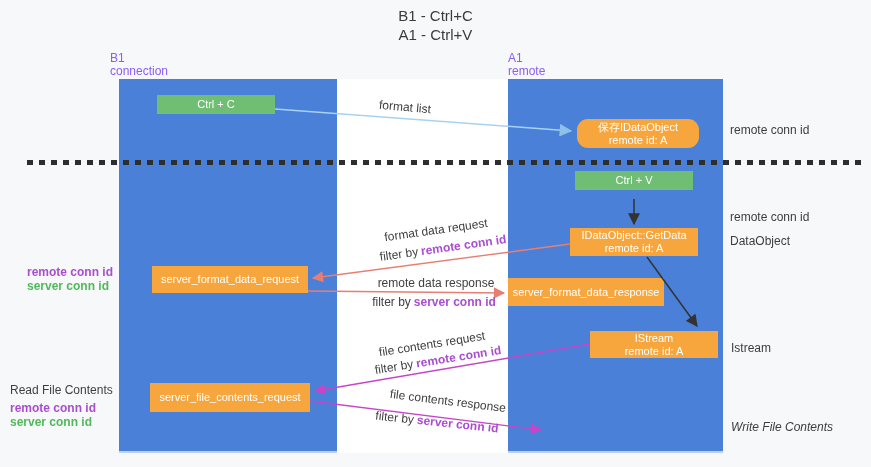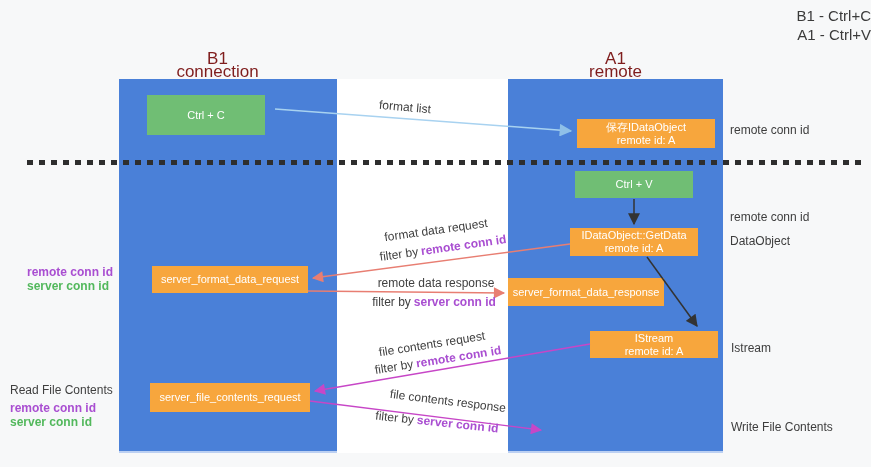--- a/index.html
+++ b/index.html
@@ -13,23 +13,23 @@
     --black-arrow:#333333;
     --purple:#a94ed1;
     --green-text:#52b85c;
     --ink:#3d3d3d;
   }
   *{margin:0;padding:0;box-sizing:border-box;}
   html,body{background:var(--bg);}
   body{font-family:"Liberation Sans","DejaVu Sans",sans-serif;color:var(--ink);}
   .stage{position:relative;width:871px;height:467px;background:var(--bg);overflow:hidden;}
 
-  .title{position:absolute;left:0;top:6px;width:871px;text-align:right;
+  .title{position:absolute;left:0;top:6px;width:871px;text-align:center;
          font-size:15px;line-height:19px;color:#3b3b3b;z-index:6;}
-  .col-header{position:absolute;top:52px;text-align:center;font-size:17px;line-height:13px;color:#7f1d1d;z-index:6;}
+  .col-header{position:absolute;top:52px;text-align:left;font-size:12px;line-height:13px;color:#8b5cf6;z-index:6;}
   .col-header.left{left:110px;width:215px;}
   .col-header.right{left:508px;width:215px;}
 
   .band{position:absolute;left:337px;top:79px;width:171px;height:374px;background:#ffffff;z-index:0;}
   .column{position:absolute;top:79px;height:374px;background:var(--col-blue);
           border-bottom:2px solid #bcd0f2;z-index:1;}
   .column.left{left:119px;width:218px;}
   .column.right{left:508px;width:215px;}
 
   .dashline{position:absolute;left:27px;top:160px;width:839px;height:5px;z-index:4;
@@ -73,30 +73,30 @@
     <div>A1</div>
     <div>remote</div>
   </div>
 
   <div class="band"></div>
   <div class="column left"></div>
   <div class="column right"></div>
 
   <div class="dashline"></div>
 
-  <div class="node green" style="left:147px;top:95px;width:118px;height:40px;">
+  <div class="node green" style="left:157px;top:95px;width:118px;height:19px;">
     <div>Ctrl + C</div>
   </div>
 
-  <div class="node orange" style="left:577px;top:119px;width:138px;height:29px;">
+  <div class="node orange" style="left:577px;top:119px;width:122px;height:29px;border-radius:11px;">
     <div>保存IDataObject</div>
     <div>remote id: A</div>
   </div>
 
-  <div class="node green" style="left:575px;top:171px;width:118px;height:27px;text-align:right;">
+  <div class="node green" style="left:575px;top:171px;width:118px;height:19px;text-align:right;">
     <div>Ctrl + V</div>
   </div>
 
   <div class="node orange" style="left:570px;top:228px;width:128px;height:28px;">
     <div>IDataObject::GetData</div>
     <div>remote id: A</div>
   </div>
 
   <div class="node orange" style="left:152px;top:266px;width:156px;height:27px;">
     <div>server_format_data_request</div>
@@ -170,15 +170,15 @@
   <div class="side side-left-b">
     <span class="dark">Read File Contents</span>
     <div class="purple">remote conn id</div>
     <div class="greent">server conn id</div>
   </div>
 
   <div class="side purple" style="left:730px;top:123px;">remote conn id</div>
   <div class="side purple" style="left:730px;top:210px;">remote conn id</div>
   <div class="side dark" style="left:730px;top:234px;">DataObject</div>
   <div class="side dark" style="left:731px;top:341px;">Istream</div>
-  <div class="side dark" style="left:731px;top:420px;">Write File Contents</div>
+  <div class="side dark" style="left:731px;top:420px;font-style:italic;">Write File Contents</div>
 
 </div>
 
 </body></html>

